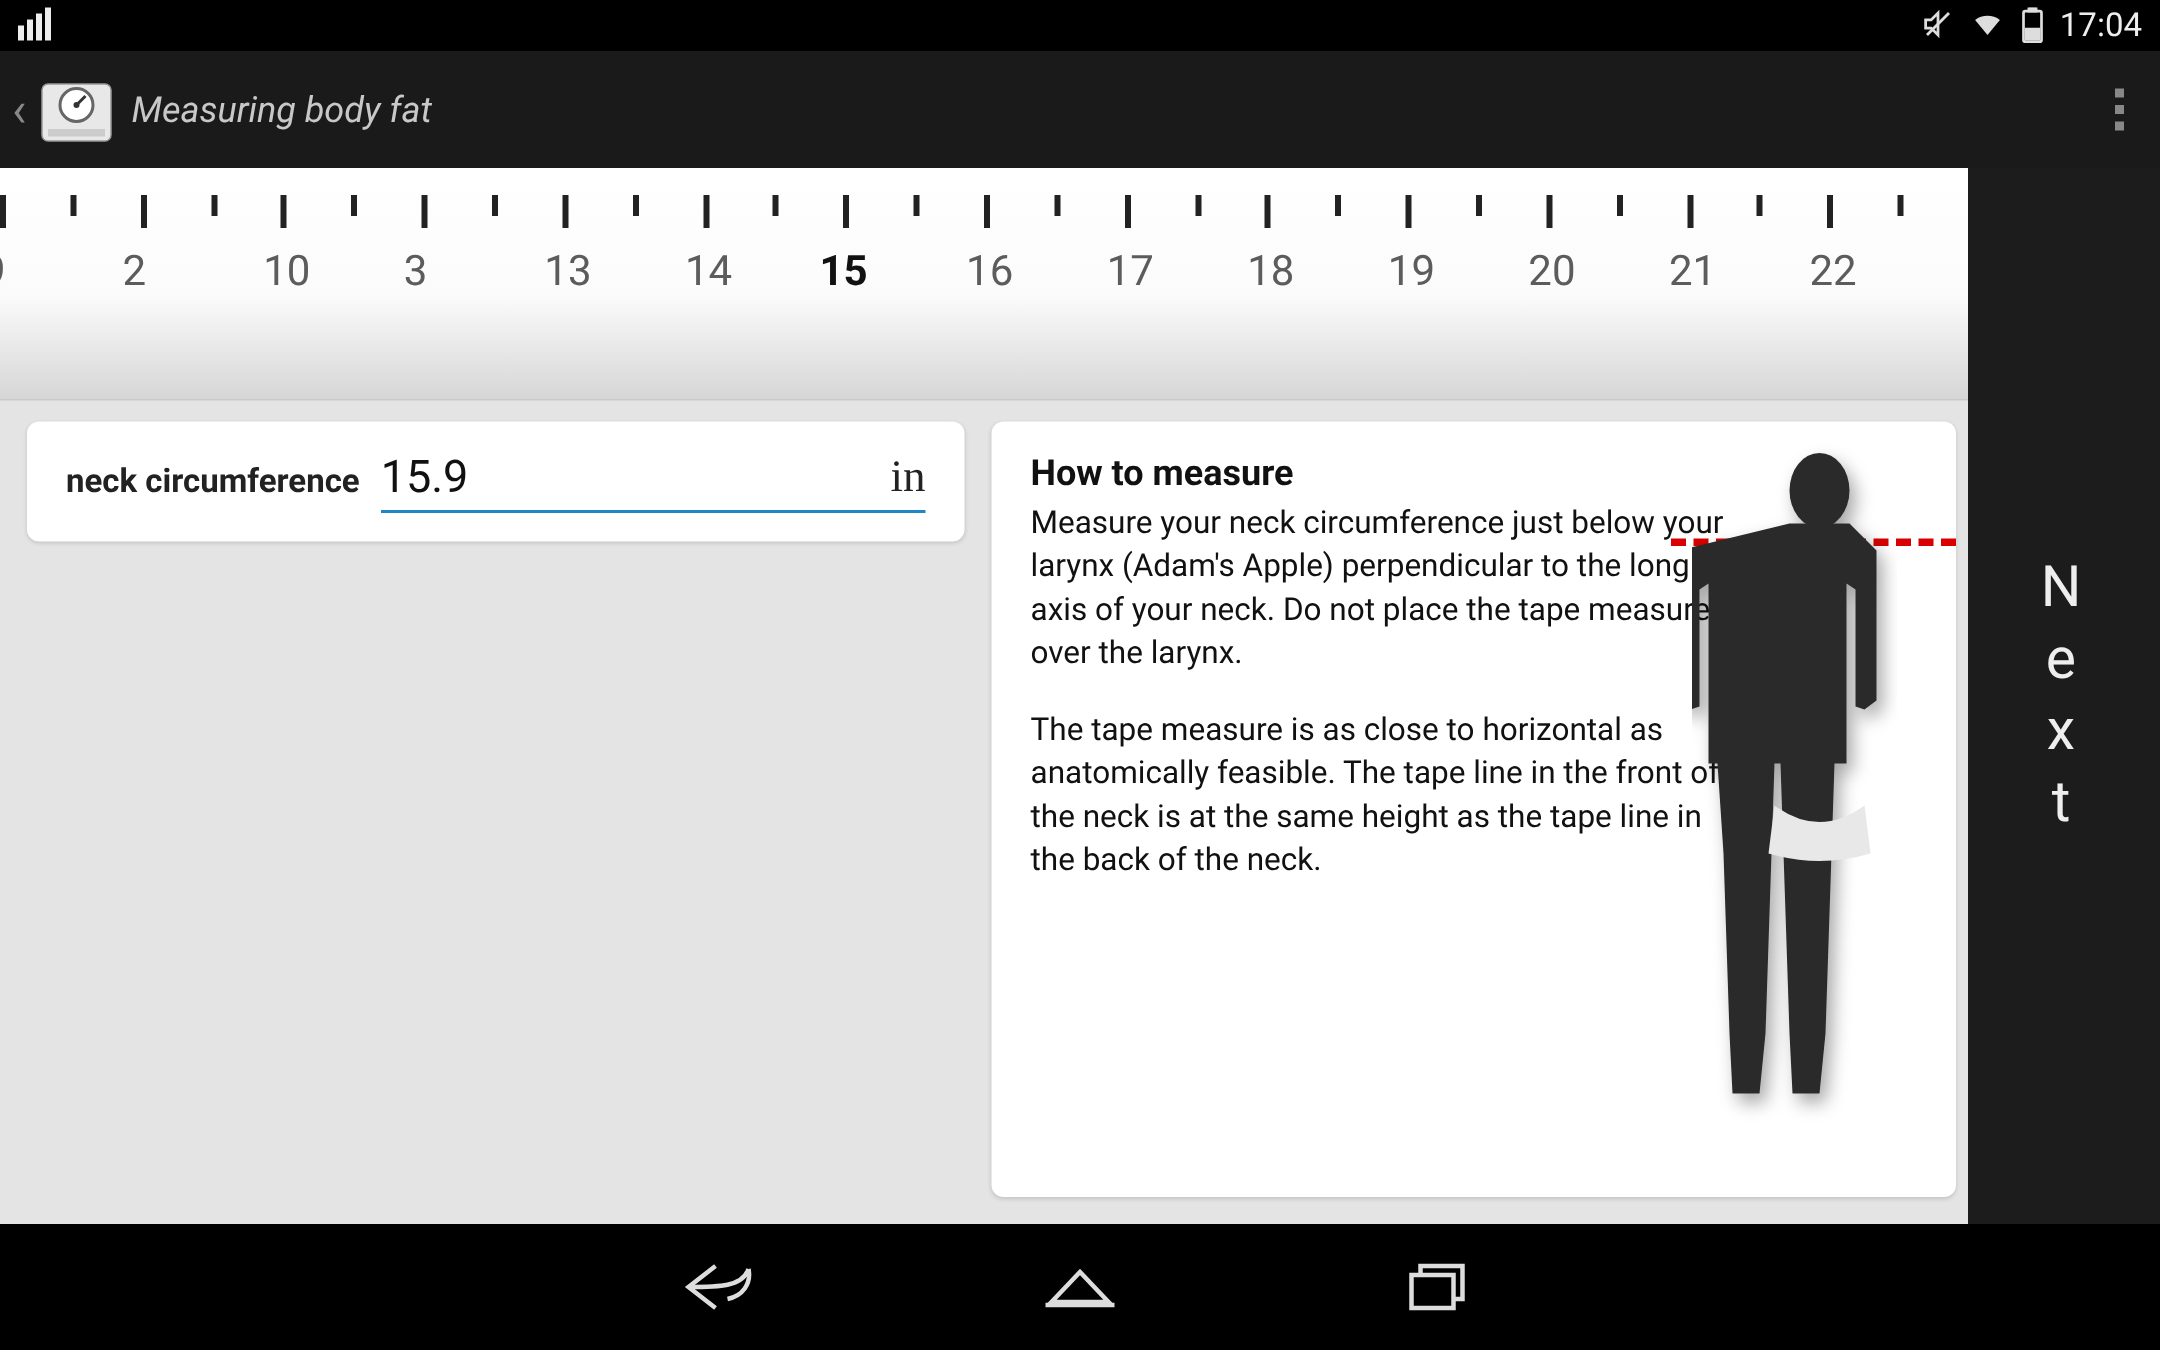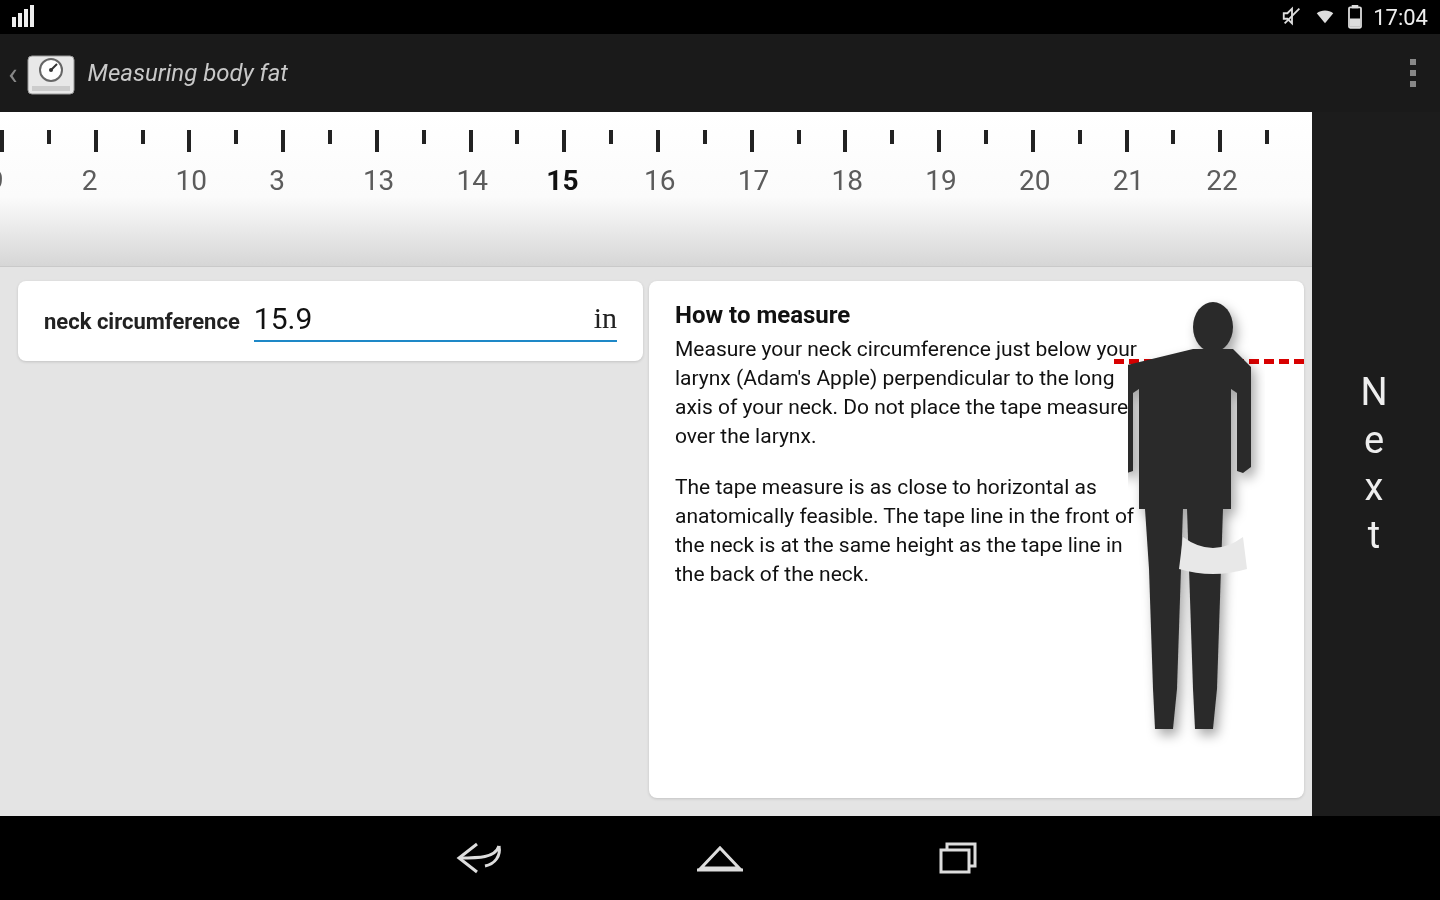--- a/index.html
+++ b/index.html
@@ -28,21 +28,21 @@
   .ruler-wrap { background: linear-gradient(#fff 0%, #fbfbfb 55%, #d6d6d6 100%); height: 155px; border-bottom: 1px solid #c9c9c9; position: relative; overflow: hidden; }
   .ruler-ticks { position: absolute; top: 18px; left: 0; right: 0; display: flex; }
   .ruler-ticks .seg { flex: 1 0 0; position: relative; }
   .ruler-ticks .seg::before, .ruler-ticks .seg::after { content: ''; position: absolute; top: 0; width: 4px; background: #222; }
   .ruler-ticks .seg::before { left: 0; height: 22px; } 
   .ruler-ticks .seg::after  { left: 50%; height: 14px; } 
   .ruler-labels { position: absolute; top: 52px; left: 0; right: 0; display: flex; }
   .ruler-labels span { flex: 1 0 0; text-align: left; font-size: 28px; color: #5c5c5c; transform: translateX(-12px); }
   .ruler-labels span.sel { color: #111; font-weight: 700; transform: translateX(-16px); }
 
-  .panels { flex: 1 1 auto; display: flex; gap: 6px; padding: 14px 8px 18px 18px; }
+  .panels { flex: 1 1 auto; display: flex; gap: 18px; padding: 14px 8px 18px 18px; }
   .panel { background: #fff; border-radius: 8px; box-shadow: 0 1px 3px rgba(0,0,0,.15); }
   .panel.left { width: 625px; height: 80px; display: flex; align-items: center; padding: 0 26px; gap: 14px; }
   .panel.left .lbl { font-size: 22px; color: #222; font-weight: 700; white-space: nowrap; }
   .panel.left .field { flex: 1 1 auto; display: flex; align-items: flex-start; border-bottom: 2px solid #1e88c7; padding-bottom: 4px; }
   .panel.left .field .val { font-size: 30px; color: #111; flex: 1 1 auto; }
   .panel.left .field .unit { font-size: 30px; color: #222; font-family: Georgia, serif; margin-left: 42px; }
 
   .panel.right { flex: 1 1 auto; padding: 20px 26px 20px 26px; display: flex; position: relative; }
   .panel.right .text { width: 470px; }
   .panel.right h3 { font-size: 24px; color: #111; margin-bottom: 6px; }

